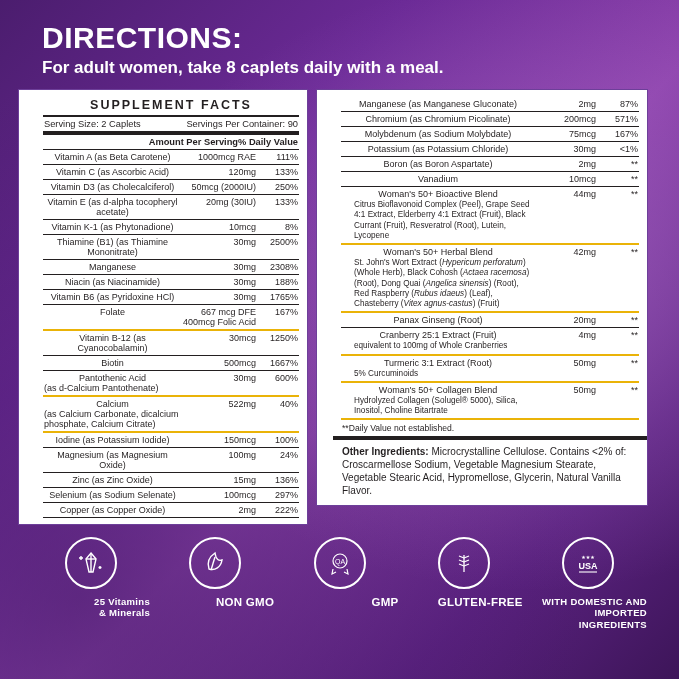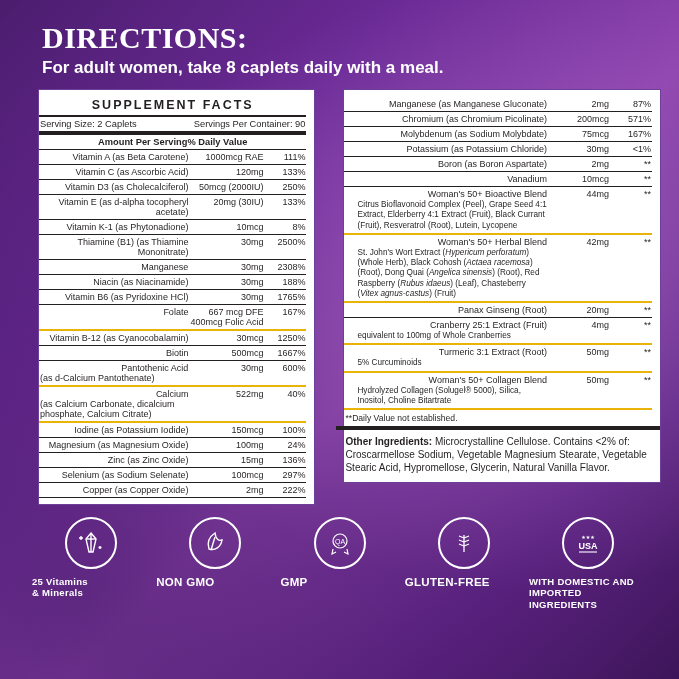--- a/index.html
+++ b/index.html
@@ -16,61 +16,60 @@
     position: absolute; inset: 0;
     background:
       radial-gradient(ellipse at 78% 42%, rgba(190,130,220,0.38) 0%, rgba(120,50,170,0.0) 55%),
       radial-gradient(ellipse at 12% 88%, rgba(60,20,95,0.55) 0%, rgba(60,20,95,0) 60%);
     pointer-events: none;
   }
   .wrap { position: relative; width: 679px; height: 679px; padding: 22px 18px 8px 18px; }
 
   .directions-title {
     font-size: 30px; font-weight: bold; letter-spacing: 0.5px;
-    margin: 0 0 4px 24px; line-height: 1.05; font-family: Liberation Serif, serif;
+    margin: 0 0 4px 24px; line-height: 1.05;
   }
   .directions-sub {
     font-size: 17px; font-weight: bold; margin: 0 0 12px 24px; line-height: 1.15;
   }
 
   .panels { display: flex; gap: 8px; align-items: flex-start; }
   .panel {
     background: #ffffff; color: #231f20;
     border: 1px solid #6d3f99;
-    padding: 7px 8px 6px 0;
-    margin-left: 20px;
+    padding: 7px 8px 6px 24px;
   }
   .panel.left { width: 290px; }
   .panel.right { width: 332px; }
 
   .sf-title {
     text-align: center; font-size: 12.5px; font-weight: bold;
     letter-spacing: 2.0px; margin: 1px 0 3px 0;
   }
   .rule-thin { border-top: 1px solid #231f20; }
   .rule-med { border-top: 2px solid #231f20; }
   .rule-thick { border-top: 4px solid #231f20; }
 
   .serv-row { display: flex; justify-content: space-between; font-size: 9.3px; padding: 2px 1px; gap: 24px; }
-  .dv-head { display: flex; justify-content: center; font-size: 9.3px; font-weight: bold; padding: 2px 1px 2px 1px; }
+  .dv-head { display: flex; justify-content: flex-end; font-size: 9.3px; font-weight: bold; padding: 2px 1px 2px 1px; }
 
   table.facts { width: 100%; border-collapse: collapse; }
   table.facts td { font-size: 9px; padding: 2.0px 1px; vertical-align: top; border-bottom: 1px solid #231f20; }
   table.facts tr.noline td { border-bottom: none; padding-bottom: 0px; }
   table.facts tr.contline td { border-bottom: 2px solid #eab308; padding-top: 0px; }
-  td.nm { text-align: right; }
+  td.nm { text-align: center; }
   td.amt { text-align: right; white-space: nowrap; width: 62px; }
   td.dv { text-align: right; white-space: nowrap; width: 42px; }
   td.sub { font-size: 8.4px; padding-left: 14px; }
   .blend-desc { font-size: 8.2px; line-height: 1.25; padding-left: 12px; display: block; padding-top: 1px; }
 
   .footnote { font-size: 8.6px; font-weight: normal; padding: 3px 1px 3px 1px; }
 
   .badges { display: flex; justify-content: space-between; align-items: flex-start; margin: 12px 14px 0 14px; }
-  .badge { width: 118px; text-align: left; }
+  .badge { width: 118px; text-align: right; }
   .badge .circle {
     width: 52px; height: 52px; border-radius: 50%;
     border: 2px solid #ffffff; margin: 0 auto 7px auto;
     display: flex; align-items: center; justify-content: center;
   }
   .badge .lbl { font-size: 9.5px; font-weight: bold; line-height: 1.2; letter-spacing: 0.3px; }
   .badge .lbl.big { font-size: 11.5px; }
   svg { display: block; }
 </style>
 </head>

